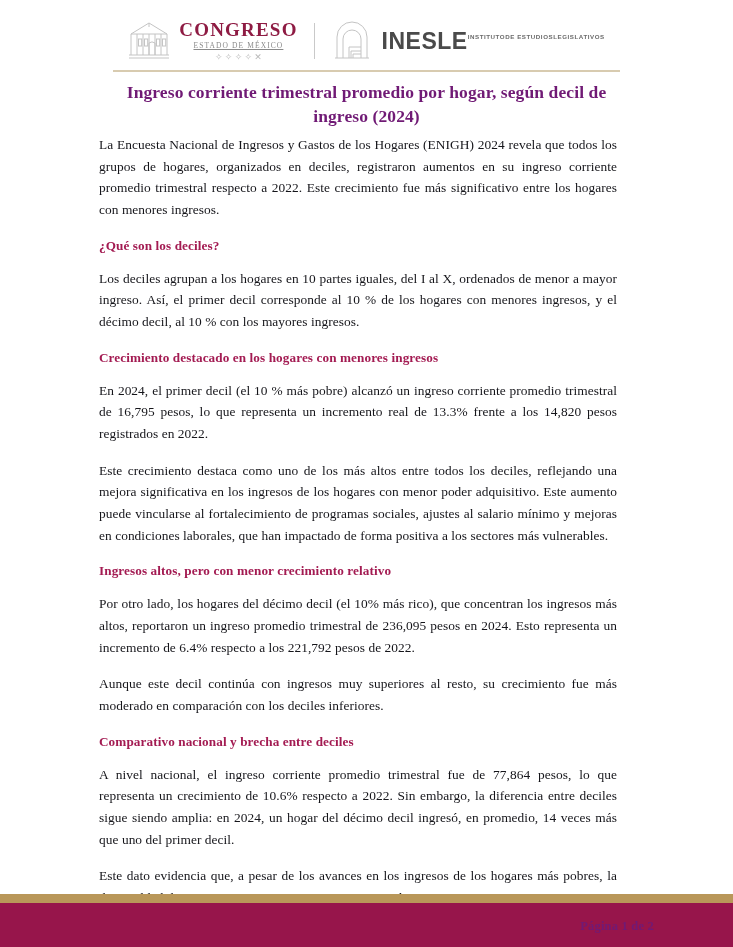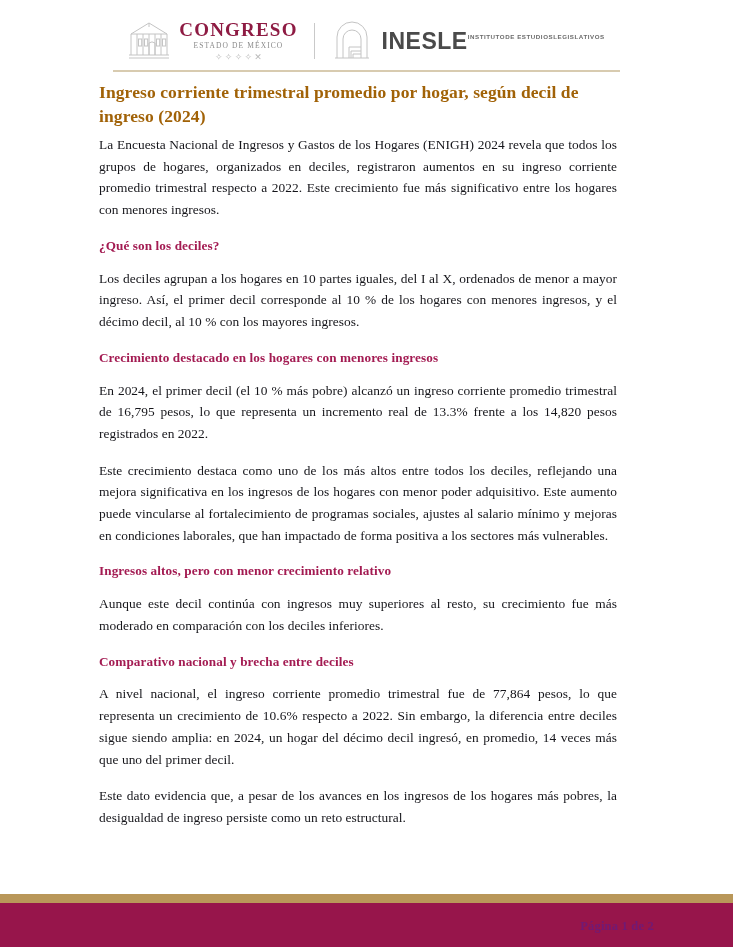--- a/index.html
+++ b/index.html
@@ -56,20 +56,21 @@
     color: #8e1b43;
     font-weight: 700;
     text-align: center;
   }
   .congreso-words .c-sub {
     font-family: "Liberation Serif", "DejaVu Serif", serif;
     font-size: 7.5px;
     letter-spacing: 1.1px;
     color: #8a8a8a;
     margin-top: 3px;
+    text-decoration: underline;
   }
   .congreso-words .c-glyphs {
     margin-top: 3px;
     display: flex;
     gap: 4px;
     align-items: center;
     color: #b9b9b9;
     font-size: 9px;
     line-height: 1;
   }
@@ -111,25 +112,25 @@
     height: 1.5px;
     background: #d8cbb0;
   }
 
   
   .doc-title {
     position: absolute;
     left: 99px;
     top: 80px;
     width: 535px;
-    text-align: left;
+    text-align: center;
     font-size: 17.5px;
     font-weight: 700;
     line-height: 1.38;
-    color: #a16207;
+    color: #701a75;
     letter-spacing: 0.1px;
   }
 
   
   .content {
     position: absolute;
     left: 99px;
     top: 134px;
     width: 535px;
   }
@@ -244,20 +245,21 @@
     <p>La Encuesta Nacional de Ingresos y Gastos de los Hogares (ENIGH) 2024 revela que todos los grupos de hogares, organizados en deciles, registraron aumentos en su ingreso corriente promedio trimestral respecto a 2022. Este crecimiento fue más significativo entre los hogares con menores ingresos.</p>
 
     <h2 class="sec-gap">¿Qué son los deciles?</h2>
     <p>Los deciles agrupan a los hogares en 10 partes iguales, del I al X, ordenados de menor a mayor ingreso. Así, el primer decil corresponde al 10 % de los hogares con menores ingresos, y el décimo decil, al 10 % con los mayores ingresos.</p>
 
     <h2 class="sec-gap">Crecimiento destacado en los hogares con menores ingresos</h2>
     <p>En 2024, el primer decil (el 10 % más pobre) alcanzó un ingreso corriente promedio trimestral de 16,795 pesos, lo que representa un incremento real de 13.3% frente a los 14,820 pesos registrados en 2022.</p>
     <p>Este crecimiento destaca como uno de los más altos entre todos los deciles, reflejando una mejora significativa en los ingresos de los hogares con menor poder adquisitivo. Este aumento puede vincularse al fortalecimiento de programas sociales, ajustes al salario mínimo y mejoras en condiciones laborales, que han impactado de forma positiva a los sectores más vulnerables.</p>
 
     <h2 class="sec-gap">Ingresos altos, pero con menor crecimiento relativo</h2>
+    <p>Por otro lado, los hogares del décimo decil (el 10% más rico), que concentran los ingresos más altos, reportaron un ingreso promedio trimestral de 236,095 pesos en 2024. Esto representa un incremento de 6.4% respecto a los 221,792 pesos de 2022.</p>
     <p>Aunque este decil continúa con ingresos muy superiores al resto, su crecimiento fue más moderado en comparación con los deciles inferiores.</p>
 
     <h2 class="sec-gap">Comparativo nacional y brecha entre deciles</h2>
     <p>A nivel nacional, el ingreso corriente promedio trimestral fue de 77,864 pesos, lo que representa un crecimiento de 10.6% respecto a 2022. Sin embargo, la diferencia entre deciles sigue siendo amplia: en 2024, un hogar del décimo decil ingresó, en promedio, 14 veces más que uno del primer decil.</p>
     <p>Este dato evidencia que, a pesar de los avances en los ingresos de los hogares más pobres, la desigualdad de ingreso persiste como un reto estructural.</p>
 
   </div>
 
   <div class="footer-gold"></div>
   <div class="footer-bar"></div>

